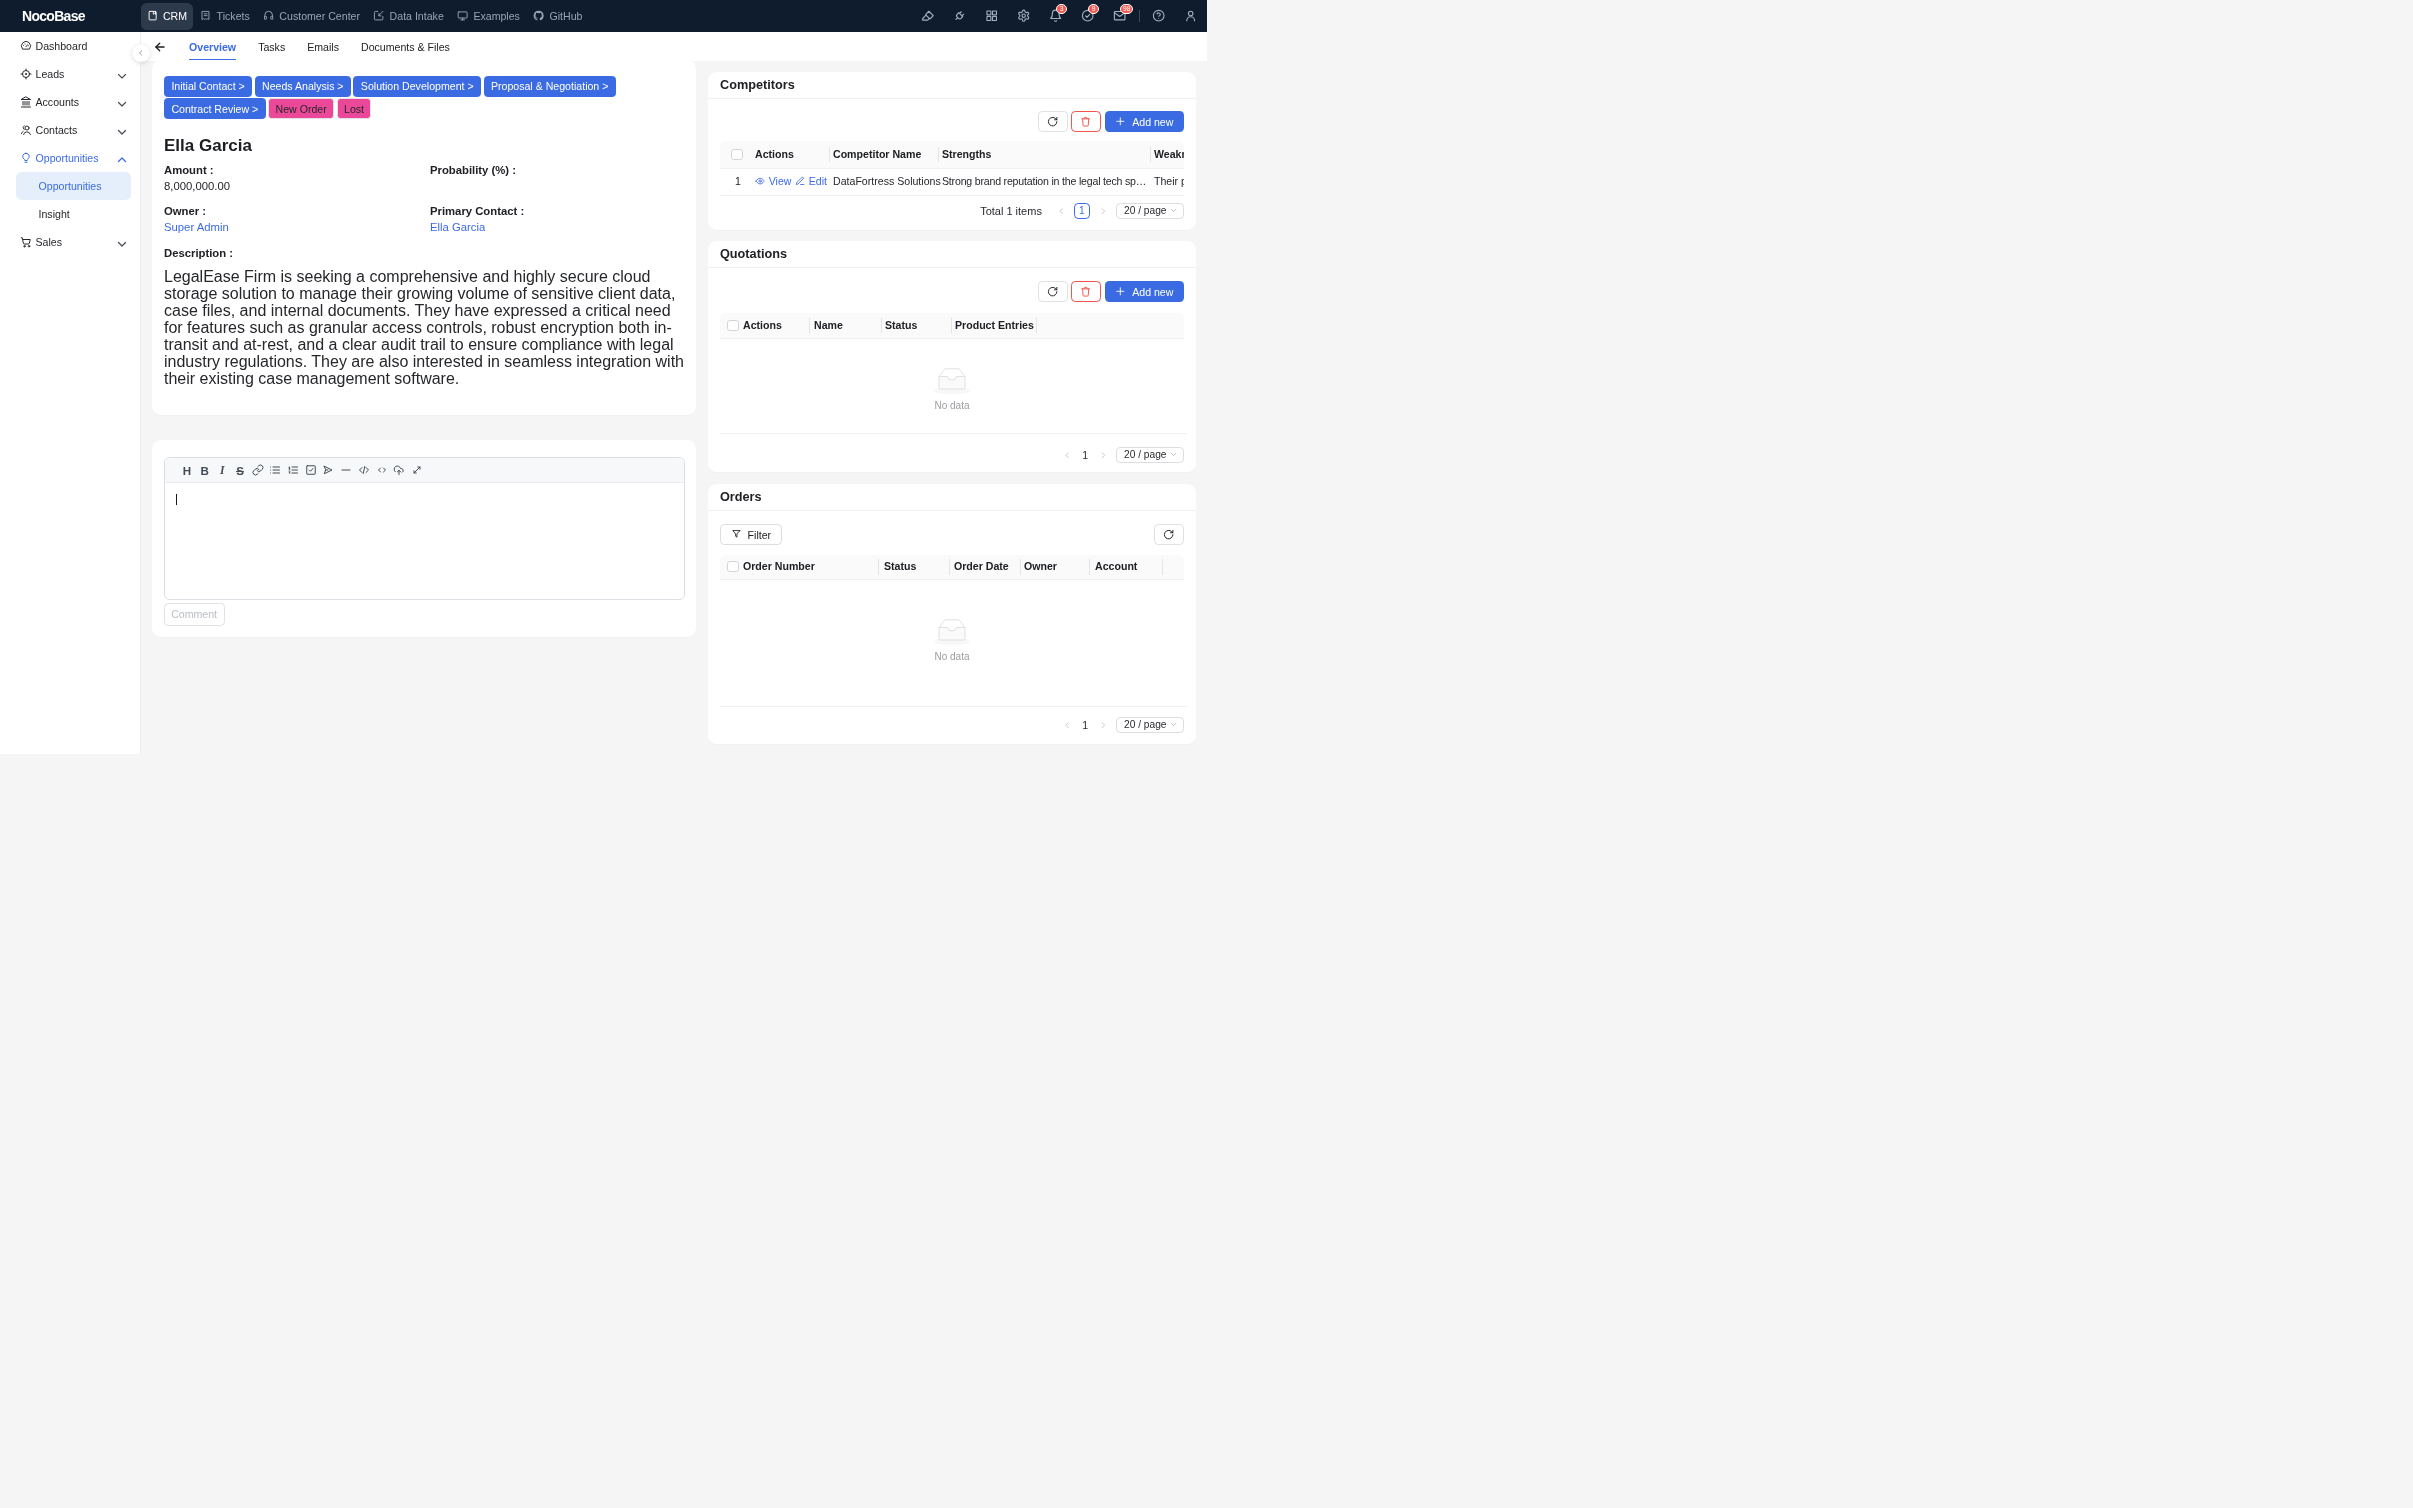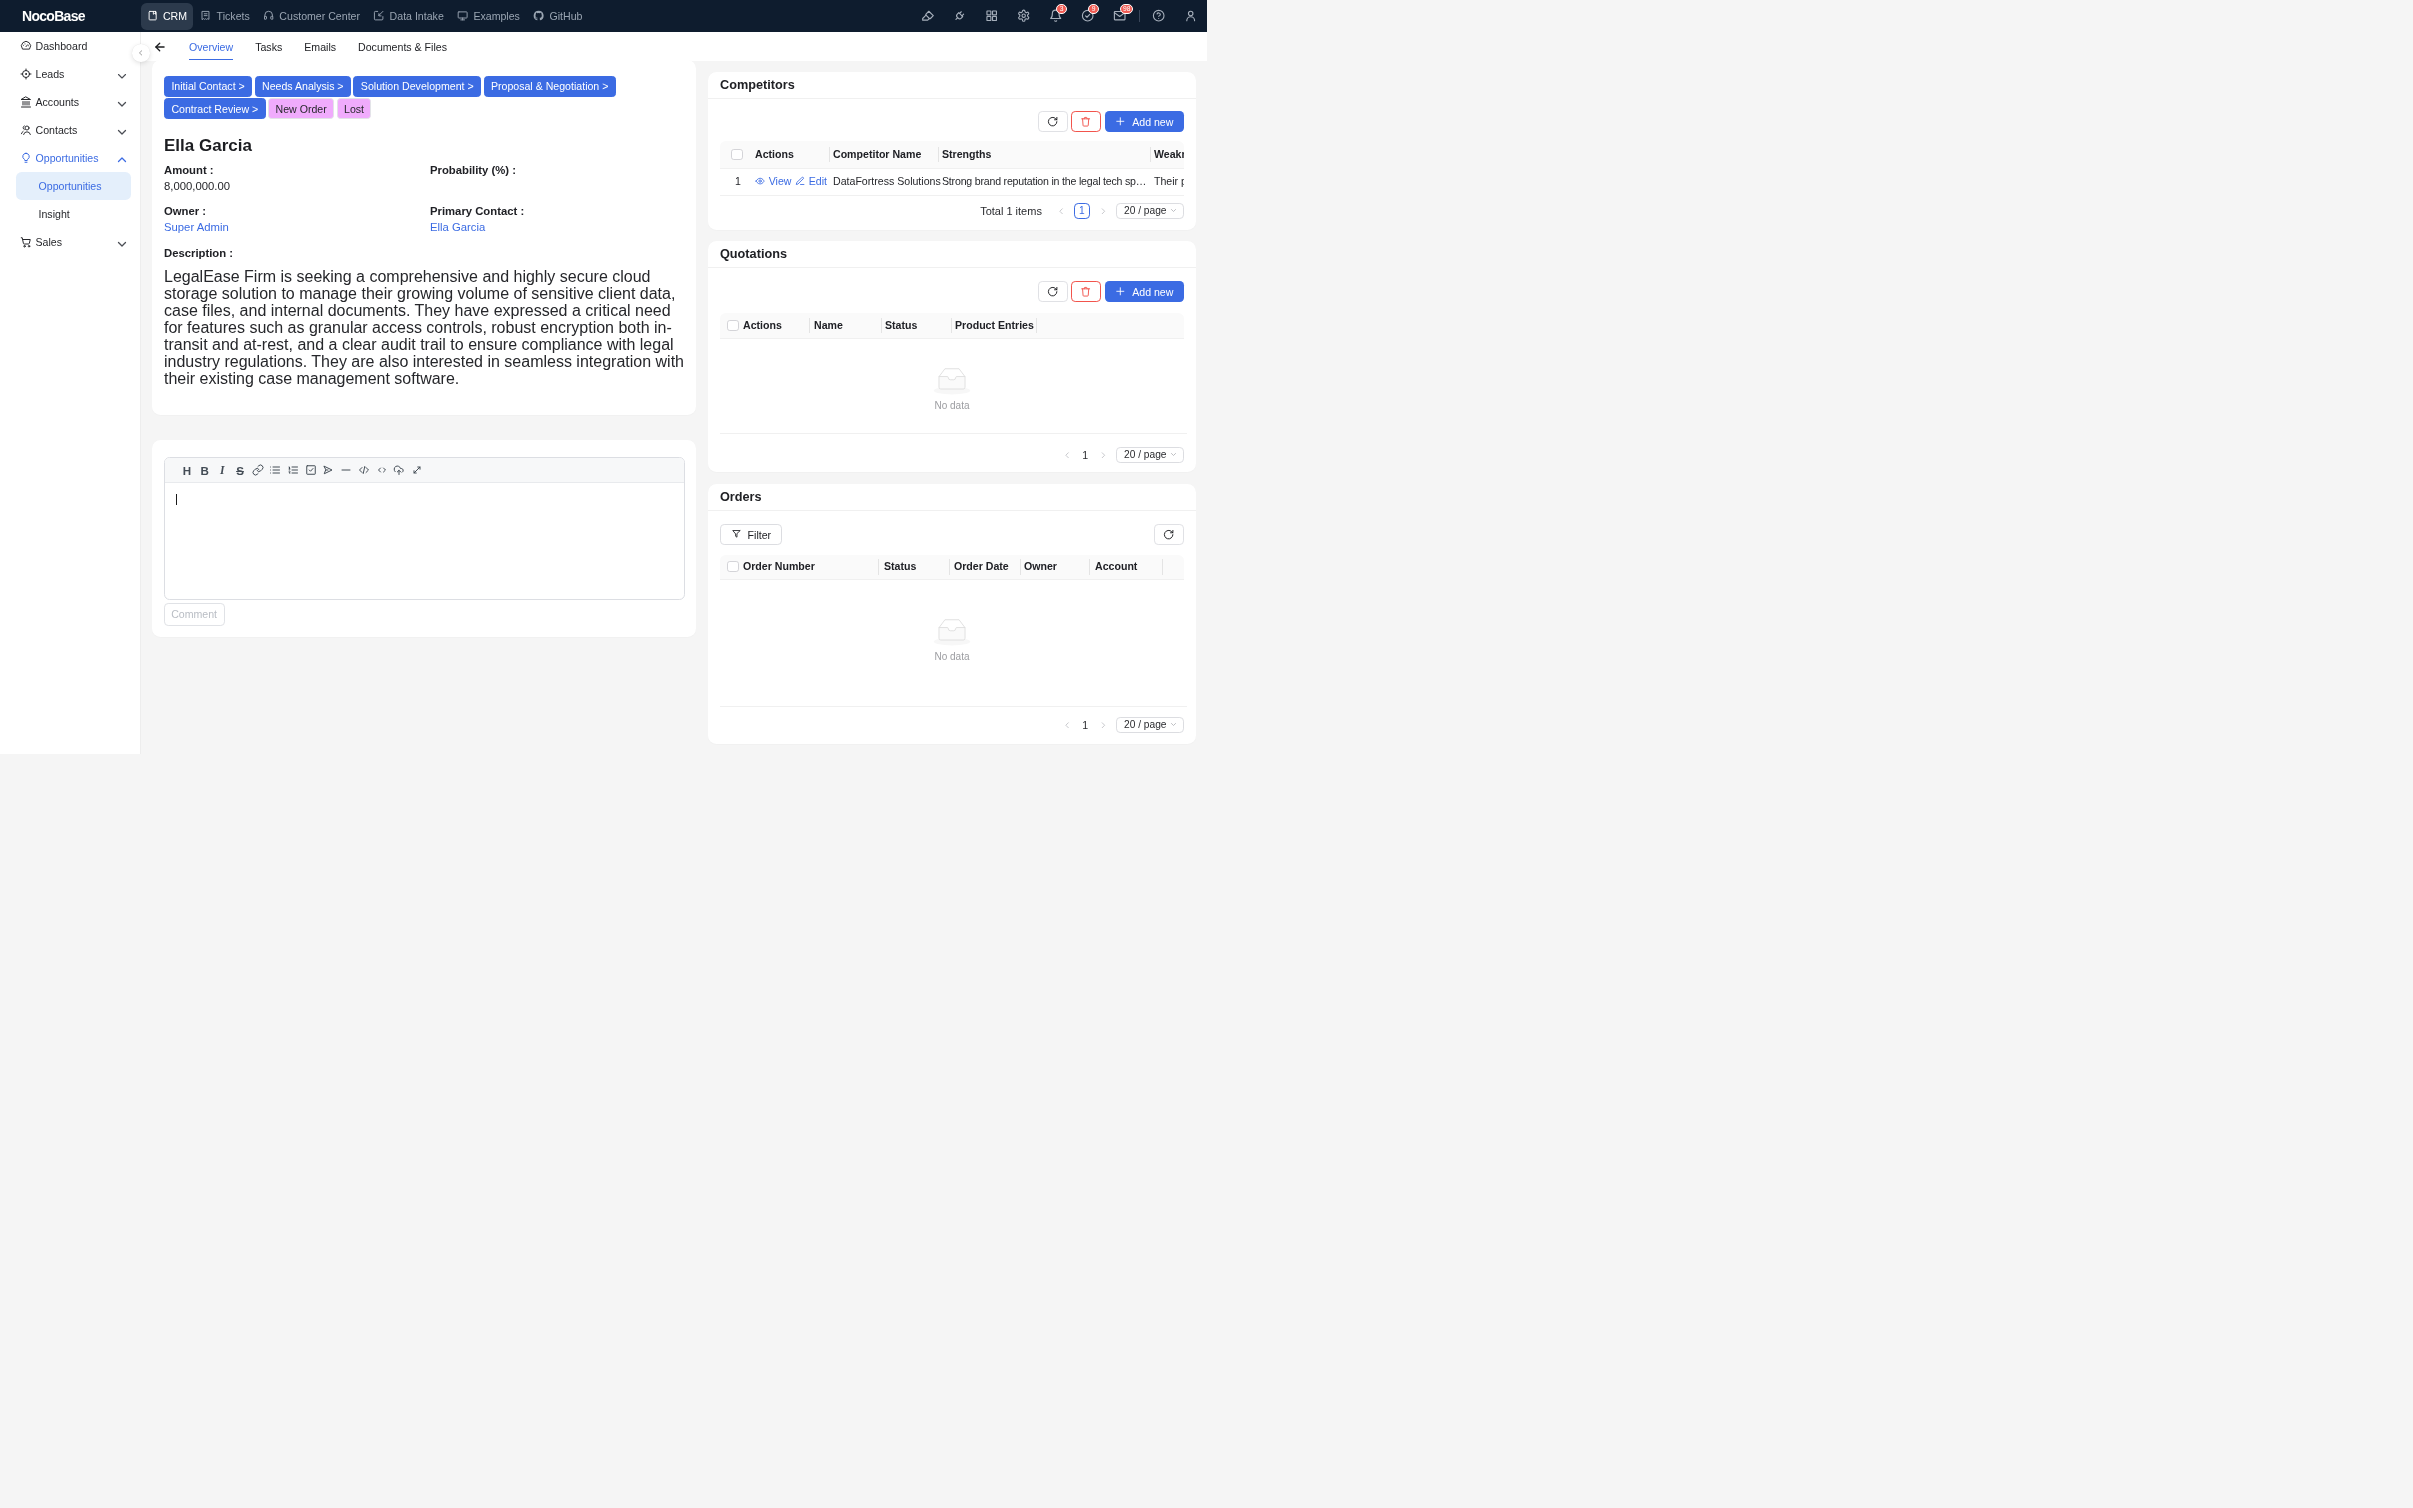--- a/index.html
+++ b/index.html
@@ -30,31 +30,31 @@
   .menu-sub { position:relative; height:28px; margin:0 9.2px 0 15.5px; display:flex; align-items:center; padding-left:23px; border-radius:5.6px; color:#26272b; font-size:10.6px; }
   .menu-sub.active { background:#e4effb; color:#3b6be3; }
   .collapse-btn { position:absolute; left:132px; top:44px; width:17.6px; height:17.6px; border-radius:50%; background:#fff; box-shadow:0 1.4px 5.6px rgba(0,0,0,0.12), 0 0 0.7px rgba(0,0,0,0.12); display:flex; align-items:center; justify-content:center; color:#9b9b9b; z-index:5; }
   .collapse-btn svg { width:7.8px; height:7.8px; }
 
   
   .tabbar { position:absolute; left:141px; top:32px; width:1066px; height:29px; background:#fff; display:flex; align-items:center; }
   .back-arrow { width:14px; height:14px; color:#1b1c1f; margin-left:12px; }
   .tabs { display:flex; margin-left:22px; height:100%; }
   .tab { position:relative; display:flex; align-items:center; height:100%; margin-right:22px; font-size:10.6px; color:#212226; }
-  .tab.active { color:#3b6be3; font-weight:400; }
+  .tab.active { color:#3b6be3; font-weight:700; }
   .tab.active .ink { position:absolute; left:0; right:0; bottom:0; height:1.8px; background:#3b6be3; }
 
   
   .card { position:absolute; background:#fff; border-radius:8.5px; box-shadow:0 0.7px 1.4px rgba(0,0,0,0.02); }
   .card-head { height:26.5px; line-height:27.5px; padding:0 12px; font-size:12.7px; font-weight:700; color:#202125; border-bottom:0.7px solid #f0f0f0; }
 
   
   #card-main { left:152px; top:60px; width:544px; height:355px; }
   .stage-row { position:absolute; left:12px; display:flex; gap:2.5px; }
-  .btn { height:21px; display:inline-flex; align-items:center; justify-content:center; padding:0 6.4px; border-radius:3.5px; font-size:10.6px; background:#f0abfc; border:0.7px solid #e3e4e8; color:#26272b; cursor:pointer; white-space:nowrap; }
+  .btn { height:21px; display:inline-flex; align-items:center; justify-content:center; padding:0 6.4px; border-radius:3.5px; font-size:10.6px; background:#ec4899; border:0.7px solid #e3e4e8; color:#26272b; cursor:pointer; white-space:nowrap; }
   .btn.primary { background:#3b6be3; border-color:#3b6be3; color:#fff; }
   .rec-title { position:absolute; left:12px; top:73px; font-size:17px; line-height:25.4px; font-weight:700; color:#1c1d21; }
   .fields { position:absolute; left:12px; top:102px; width:521px; }
   .frow { display:flex; }
   .fcol { width:266px; }
   .fcol + .fcol { width:255px; }
   .flabel { font-weight:700; line-height:16px; color:#202126; }
   .fvalue { line-height:16px; min-height:16px; color:#26272b; }
   a.link { color:#3b6be3; text-decoration:none; cursor:pointer; }
   .desc { line-height:17px; color:#26272b; width:522px; font-size:16px; }

